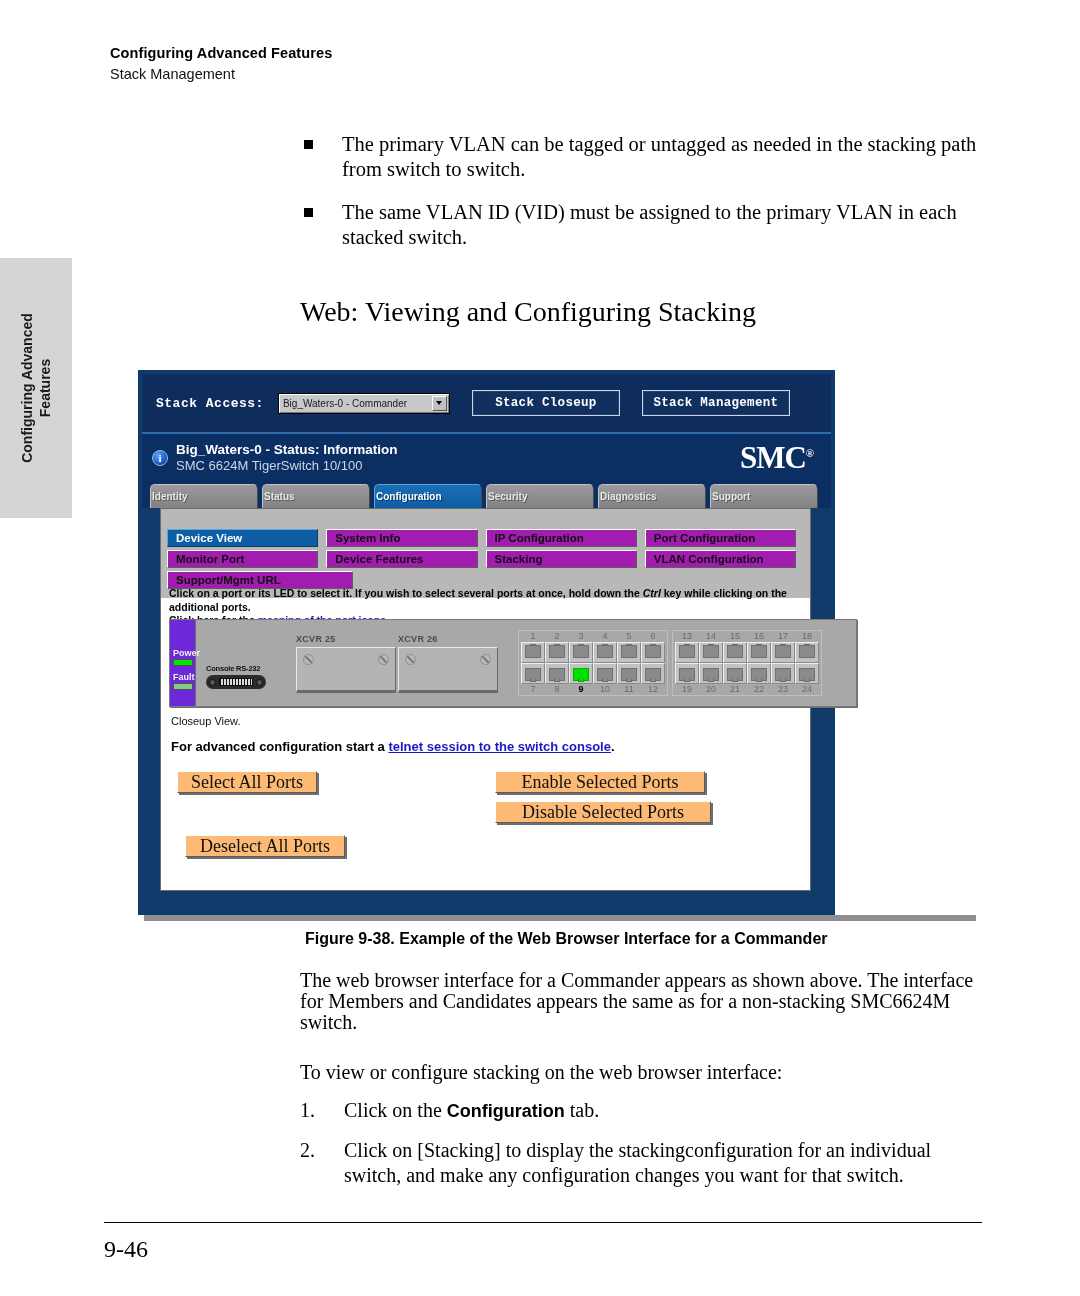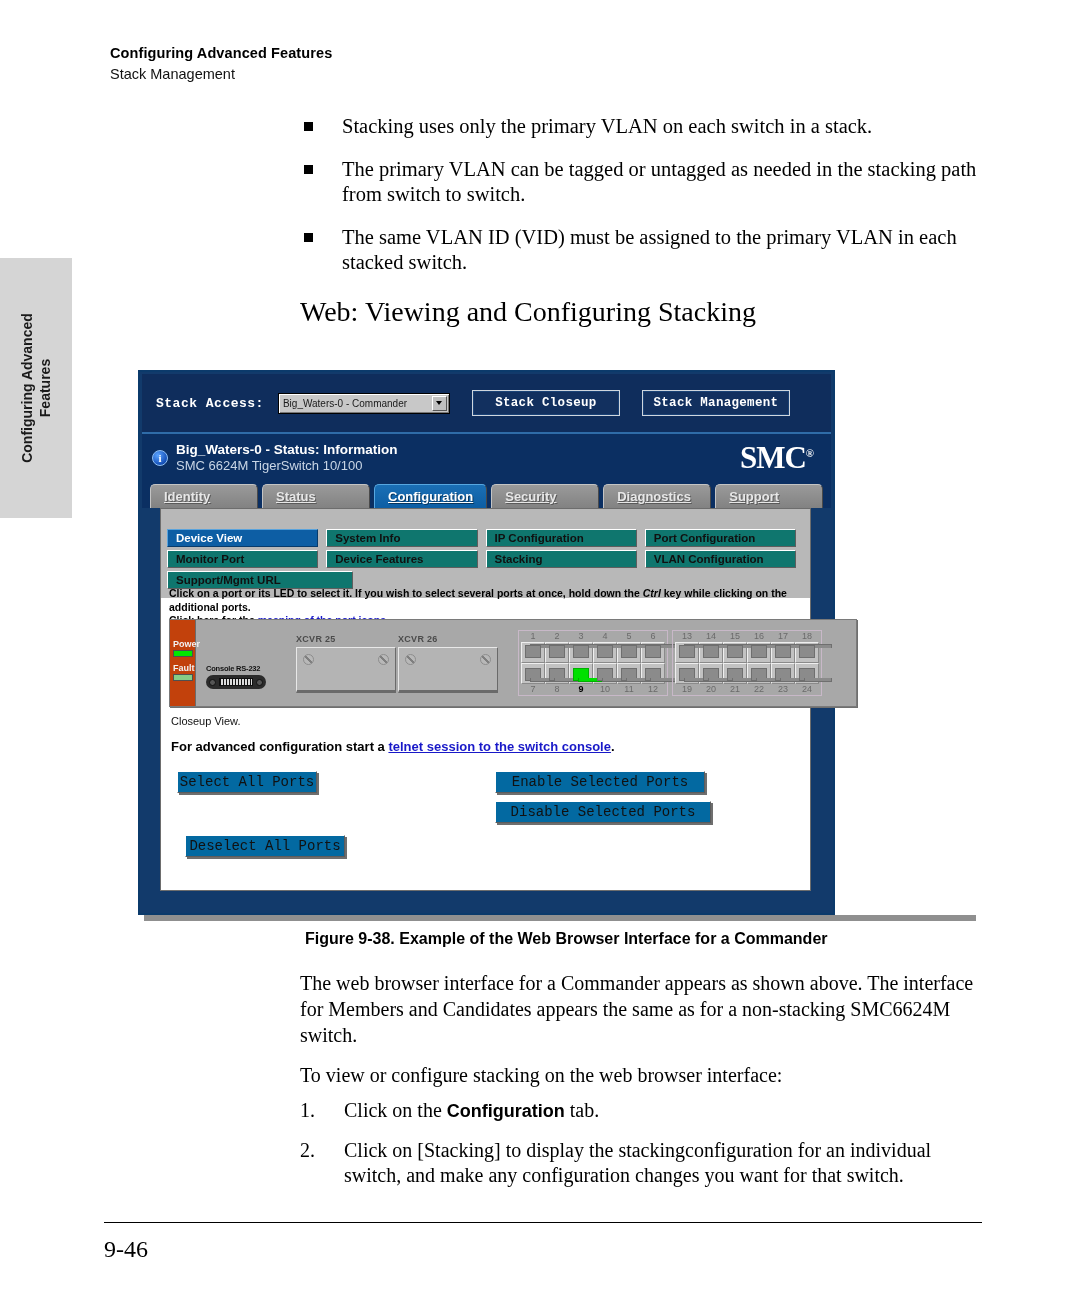--- a/index.html
+++ b/index.html
@@ -169,25 +169,24 @@
   }
   .tab {
     height:24px; min-width:108px;
     margin-right:4px;
     background:linear-gradient(#9a9a9a,#828282);
     border-top:1px solid #c4c4c4; border-left:1px solid #c4c4c4;
     border-right:1px solid #4a4a4a;
     border-radius:5px 5px 0 0;
     color:#e7e7e7;
     font-family:"Liberation Sans", sans-serif;
-    font-weight:bold; font-size:13px;
+    font-weight:bold; font-size:10px;
     display:flex; align-items:center;
-    padding:0 13px;
+    padding:0 1px;
     text-shadow:1px 1px 0 #5a5a5a;
-    text-decoration:underline;
   }
   .tab.active {
     background:linear-gradient(#1b6fb5,#0d5ea4);
     color:#ffffff;
     border-top:1px solid #57a7e0; border-left:1px solid #57a7e0;
     text-shadow:1px 1px 0 #07365f;
   }
 
   
   .pagebody {
@@ -197,21 +196,21 @@
   }
   .subtabs {
     position:absolute; left:0; top:0; right:0;
     background:#b8b8b8;
     padding:20px 6px 6px 6px;
   }
   .subrow { display:flex; margin-bottom:3px; }
   .subbtn {
     height:18px; width:186px;
     margin-right:8px;
-    background:#0f766e;
+    background:#a21caf;
     border-top:1px solid #ffffff; border-left:1px solid #ffffff;
     border-right:1px solid #5e5e5e; border-bottom:1px solid #5e5e5e;
     font-family:"Liberation Sans", sans-serif;
     font-weight:bold; font-size:11.5px; color:#101010;
     display:flex; align-items:center; padding-left:8px;
   }
   .subbtn.sel {
     background:#0d5ea4; color:#ffffff;
     border-top:1px solid #5aa3dc; border-left:1px solid #5aa3dc;
     border-right:1px solid #083b6b; border-bottom:1px solid #083b6b;
@@ -229,22 +228,22 @@
   
   .devpanel {
     position:absolute; left:8px; top:110px;
     width:688px; height:88px;
     background:#a8a8a8;
     border:1px solid #7a7a7a;
     box-shadow:1px 1px 0 #6f6f6f;
   }
   .ledcol {
     position:absolute; left:0; top:0; width:26px; height:100%;
-    background:#c2410c; border-right:1px solid #6b6b6b;
-    padding-top:19px;
+    background:#6d28d9; border-right:1px solid #6b6b6b;
+    padding-top:28px;
   }
   .ledgrp { margin:0 3px 6px 3px; }
   .ledlbl {
     font-family:"Liberation Sans", sans-serif;
     font-size:9px; font-weight:bold; color:#f2f2f2; line-height:10px;
   }
   .led { width:20px; height:7px; border:1px solid #4f4f4f; margin-top:1px; }
   .led.on  { background:#00e800; }
   .led.dim { background:#86cc86; }
 
@@ -339,42 +338,42 @@
   .advcfg {
     position:absolute; left:10px; top:230px;
     font-family:"Liberation Sans", sans-serif;
     font-weight:bold; font-size:13px; color:#000;
   }
   .advcfg a { color:#1818c8; text-decoration:underline; }
 
   .btnarea { position:absolute; left:16px; top:262px; right:10px; }
   .gbtn {
     position:absolute; height:22px;
-    background:#0369a1;
+    background:#fdba74;
     border-top:1px solid #ffffff; border-left:1px solid #ffffff;
     border-right:1px solid #5c5c5c; border-bottom:1px solid #5c5c5c;
     box-shadow:2px 2px 0 #6e6e6e;
-    font-family:Liberation Mono, monospace;
-    font-size:14px; color:#111;
+    font-family:Liberation Serif, serif;
+    font-size:18px; color:#111;
     display:flex; align-items:center; justify-content:center;
   }
   .gbtn.b1 { left:0;   top:0;  width:140px; }
   .gbtn.b2 { left:8px; top:30px; width:160px;margin-top:34px; }
   .gbtn.b3 { left:318px; top:0;  width:210px; }
   .gbtn.b4 { left:318px; top:30px; width:216px; }
 
   
   .figcap {
     position:absolute; left:305px; top:930px; width:700px;
     font-family:"Liberation Sans", sans-serif;
     font-weight:bold; font-size:16px; color:#000;
   }
 
   .para {
-    font-size:20px; line-height:26px; color:#000; margin:0;
+    font-size:20px; line-height:21px; color:#000; margin:0;
   }
   ol.steps { list-style:none; margin:0; padding:0; }
   ol.steps li {
     position:relative; padding-left:44px;
     font-size:20px; line-height:25px; margin-bottom:14px;
   }
   ol.steps li .no {
     position:absolute; left:0; top:0; width:30px; text-align:left;
     font-size:20px;
   }
@@ -399,21 +398,21 @@
 
 <div class="thumbtab">
   <div class="vert">
     <span>Configuring Advanced</span><br>
     <span>Features</span>
   </div>
 </div>
 
 <div class="col" style="top:114px;">
   <ul class="bullets">
-    <li><span class="sq"></span><span>Stacking uses only the primary VLAN on each switch in a stack.</span></li>
+    <li><span class="sq"></span></li>
     <li><span class="sq"></span><span>The primary VLAN can be tagged or untagged as needed in the stacking path from switch to switch.</span></li>
     <li><span class="sq"></span><span>The same VLAN ID (VID) must be assigned to the primary VLAN in each stacked switch.</span></li>
   </ul>
 </div>
 
 <div class="col" style="top:296px;">
   <h1 class="sect">Web: Viewing and Configuring Stacking</h1>
 </div>
 
 <div class="figure">

